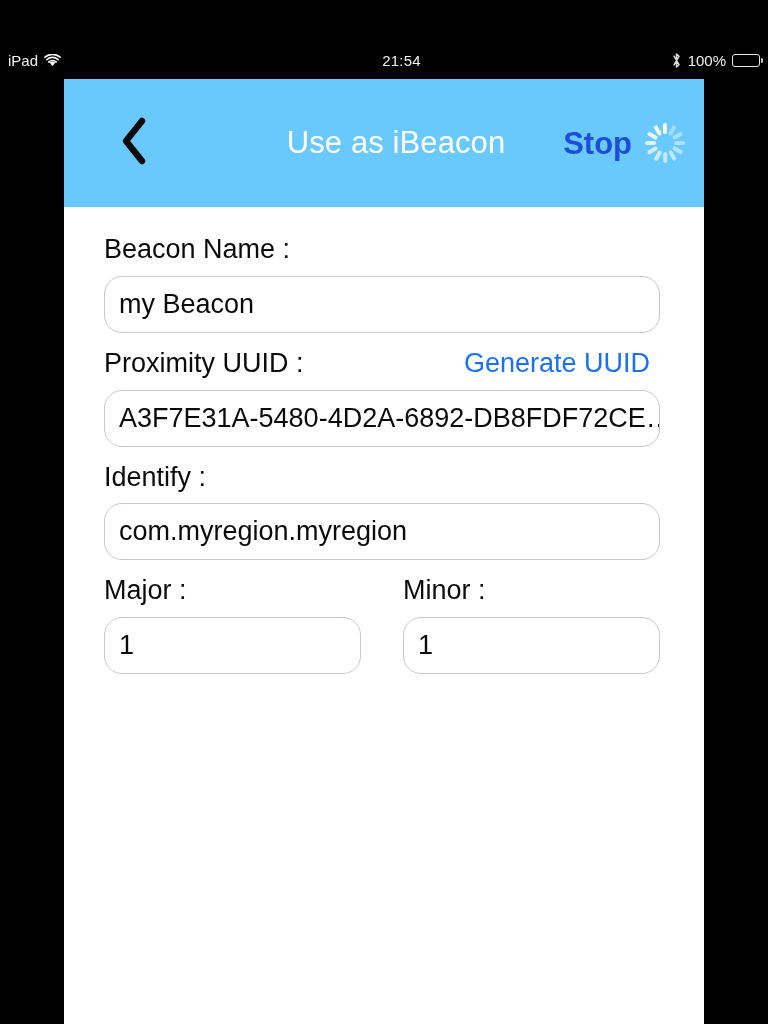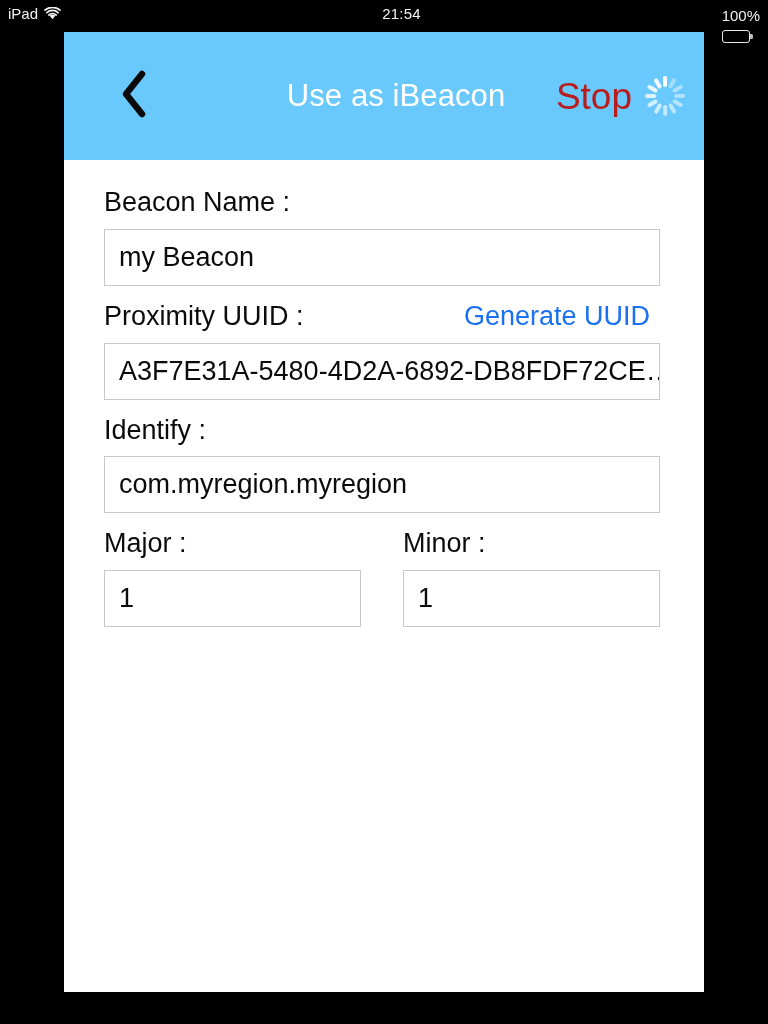--- a/index.html
+++ b/index.html
@@ -10,20 +10,21 @@
     background: #000000;
     font-family: "Liberation Sans", sans-serif;
     overflow: hidden;
   }
 
   #screen {
     position: relative;
     width: 768px;
     height: 892px;
     background: #000000;
+    margin-top: 47px;
   }
 
   
   .status-bar {
     position: absolute;
     top: 0; left: 0;
     width: 768px;
     height: 26px;
     background: #000000;
     color: #f2f2f2;
@@ -43,23 +44,22 @@
     left: 0; right: 0;
     text-align: center;
     font-size: 15px;
     letter-spacing: 0.2px;
     padding-left: 35px;
   }
   .status-right {
     position: absolute;
     right: 8px;
     display: flex;
-    align-items: flex-start;
+    align-items: center;
     gap: 6px;
-    flex-direction: column;
   }
   .wifi-icon svg, .bt-icon svg { display: block; }
   .battery {
     position: relative;
     width: 28px;
     height: 13px;
     border: 1.4px solid #e8e8e8;
     border-radius: 3px;
     padding: 1.4px;
   }
@@ -125,23 +125,23 @@
   .nav-right {
     position: absolute;
     right: 18px;
     top: 50%;
     transform: translateY(-50%);
     display: flex;
     align-items: center;
     gap: 12px;
   }
   .stop-button {
-    color: #b91c1c;
-    font-size: 37px;
-    font-weight: 400;
+    color: #1d4ed8;
+    font-size: 31px;
+    font-weight: 700;
     cursor: pointer;
     line-height: 1;
   }
   .spinner {
     position: relative;
     width: 42px;
     height: 42px;
   }
   .spinner i {
     position: absolute;
@@ -181,21 +181,21 @@
     font-size: 27px;
     font-weight: 400;
     cursor: pointer;
     padding-right: 10px;
   }
 
   .text-input {
     width: 100%;
     height: 57px;
     border: 1px solid #c9c9c9;
-    border-radius: 0;
+    border-radius: 18px;
     background: #ffffff;
     display: flex;
     align-items: center;
     padding: 0 14px;
     font-size: 27px;
     color: #0b0b0b;
     white-space: nowrap;
     overflow: hidden;
     cursor: text;
   }

